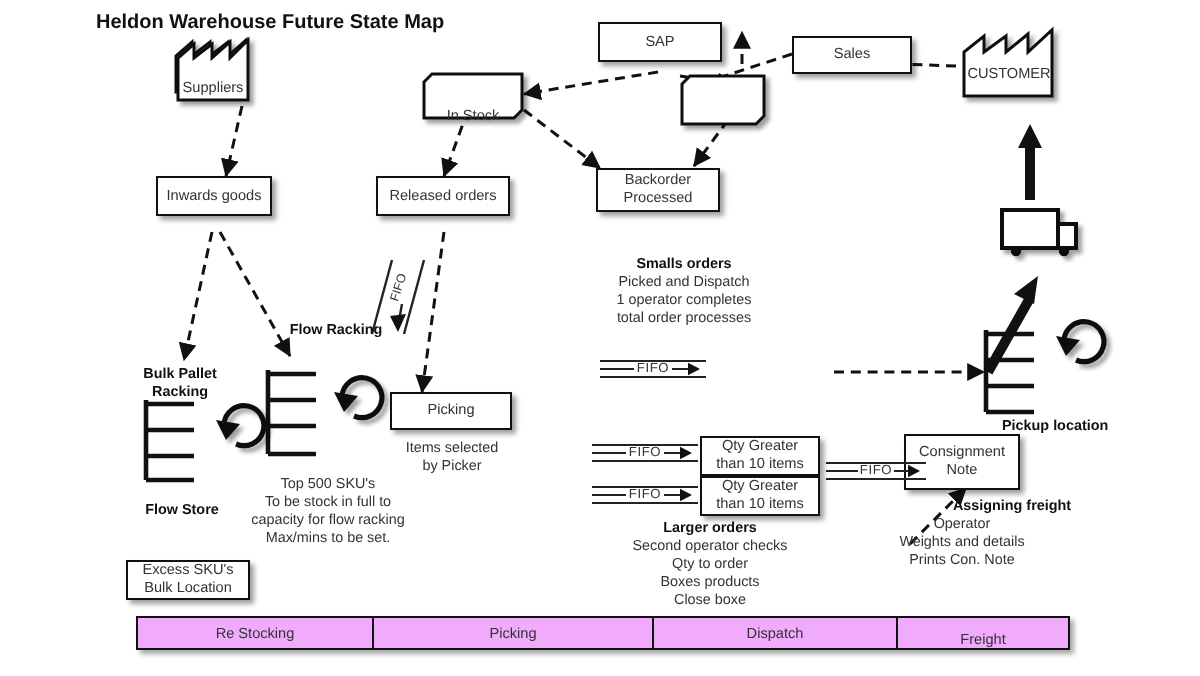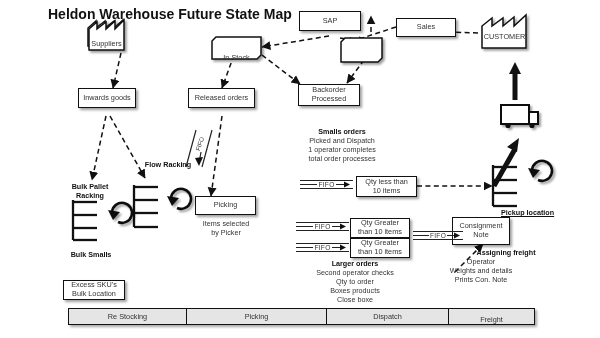--- a/index.html
+++ b/index.html
@@ -16,30 +16,30 @@
 
   .shape-factory{border:none;background:transparent;box-shadow:none;}
   .shape-factory .fx-label{position:relative;z-index:2;font-size:7.3px;color:#333;}
 
   .shape-tag{border:none;background:transparent;box-shadow:none;}
   .shape-tag .tg-label{position:relative;z-index:2;font-size:7.3px;color:#333;margin-top:20px;}
 
   .txt{position:absolute;font-size:7.2px;line-height:1.26;color:#333;text-align:center;
        white-space:pre;}
   .txt.b{font-weight:bold;color:#111;}
-  .title{position:absolute;font-size:14px;font-weight:bold;color:#111;white-space:nowrap;}
+  .title{position:absolute;font-size:10px;font-weight:bold;color:#111;white-space:nowrap;}
 
   .fifo{position:absolute;display:flex;align-items:center;justify-content:center;
         font-size:6.6px;color:#333;letter-spacing:.3px;white-space:nowrap;}
   .fifo .bar{position:absolute;left:0;right:0;height:0;border-top:1.1px solid #222;}
   .fifo .bar.t{top:0;} .fifo .bar.b{bottom:0;}
   .fifo .lbl{position:relative;z-index:2;background:#fff;padding:0 1px;}
 
   .lanebar{position:absolute;display:flex;box-shadow:2px 2px 2.5px rgba(0,0,0,.35);
-           border:1.4px solid #111;background:#e5e5e5;box-sizing:border-box;}
+           border:1.4px solid #111;background:#f0abfc;box-sizing:border-box;}
   .lane{box-sizing:border-box;display:flex;align-items:center;justify-content:center;
         font-size:7.3px;color:#333;border-right:1.4px solid #111;}
   .lane:last-child{border-right:none;align-items:flex-end;}
 </style>
 </head>
 <body>
 
 <div id="stage">
 
   <svg id="art" viewBox="0 0 600 338">
@@ -184,24 +184,20 @@
 
   <div class="node" style="left:298px;top:84px;width:62px;height:22px;white-space:pre;">
     <span>Backorder
 Processed</span>
   </div>
 
   <div class="node" style="left:195px;top:196px;width:61px;height:19px;">
     <span>Picking</span>
   </div>
 
-  <div class="node" style="left:356px;top:176px;width:61px;height:21px;white-space:pre;">
-    <span>Qty less than
-10 items</span>
-  </div>
 
   <div class="node" style="left:350px;top:218px;width:60px;height:20px;white-space:pre;">
     <span>Qty Greater
 than 10 items</span>
   </div>
 
   <div class="node" style="left:350px;top:238px;width:60px;height:20px;white-space:pre;">
     <span>Qty Greater
 than 10 items</span>
   </div>
@@ -256,27 +252,31 @@
     <path d="M41,1.4 L47,4.5 L41,7.6 Z" fill="#111"></path>
   </svg>
 
   <div class="txt" style="left:185px;top:140px;width:30px;transform:rotate(-72deg);font-size:6.2px;">FIFO</div>
 
   <div class="txt b" style="left:138px;top:160px;width:60px;">Flow Racking</div>
 
   <div class="txt b" style="left:62px;top:182px;width:56px;">Bulk Pallet
 Racking</div>
 
-  <div class="txt b" style="left:64px;top:250px;width:54px;">Bulk Smalls</div>
-
-  <div class="txt b" style="left:501px;top:208px;width:64px;text-align:left;text-decoration:underline;">Pickup location</div>
+  <div class="txt b" style="left:64px;top:250px;width:54px;">Flow Store</div>
+
+  <div class="txt b" style="left:501px;top:208px;width:64px;text-align:left;">Pickup location</div>
 
   <div class="txt" style="left:186px;top:219px;width:80px;">Items selected
 by Picker</div>
 
+  <div class="txt" style="left:106px;top:237px;width:116px;">Top 500 SKU's
+To be stock in full to
+capacity for flow racking
+Max/mins to be set.</div>
 
   <div class="txt b" style="left:298px;top:127px;width:88px;">Smalls orders</div>
   <div class="txt" style="left:290px;top:136px;width:104px;">Picked and Dispatch
 1 operator completes
 total order processes</div>
 
   <div class="txt b" style="left:320px;top:259px;width:70px;">Larger orders</div>
   <div class="txt" style="left:292px;top:268px;width:126px;">Second operator checks
 Qty to order
 Boxes products

